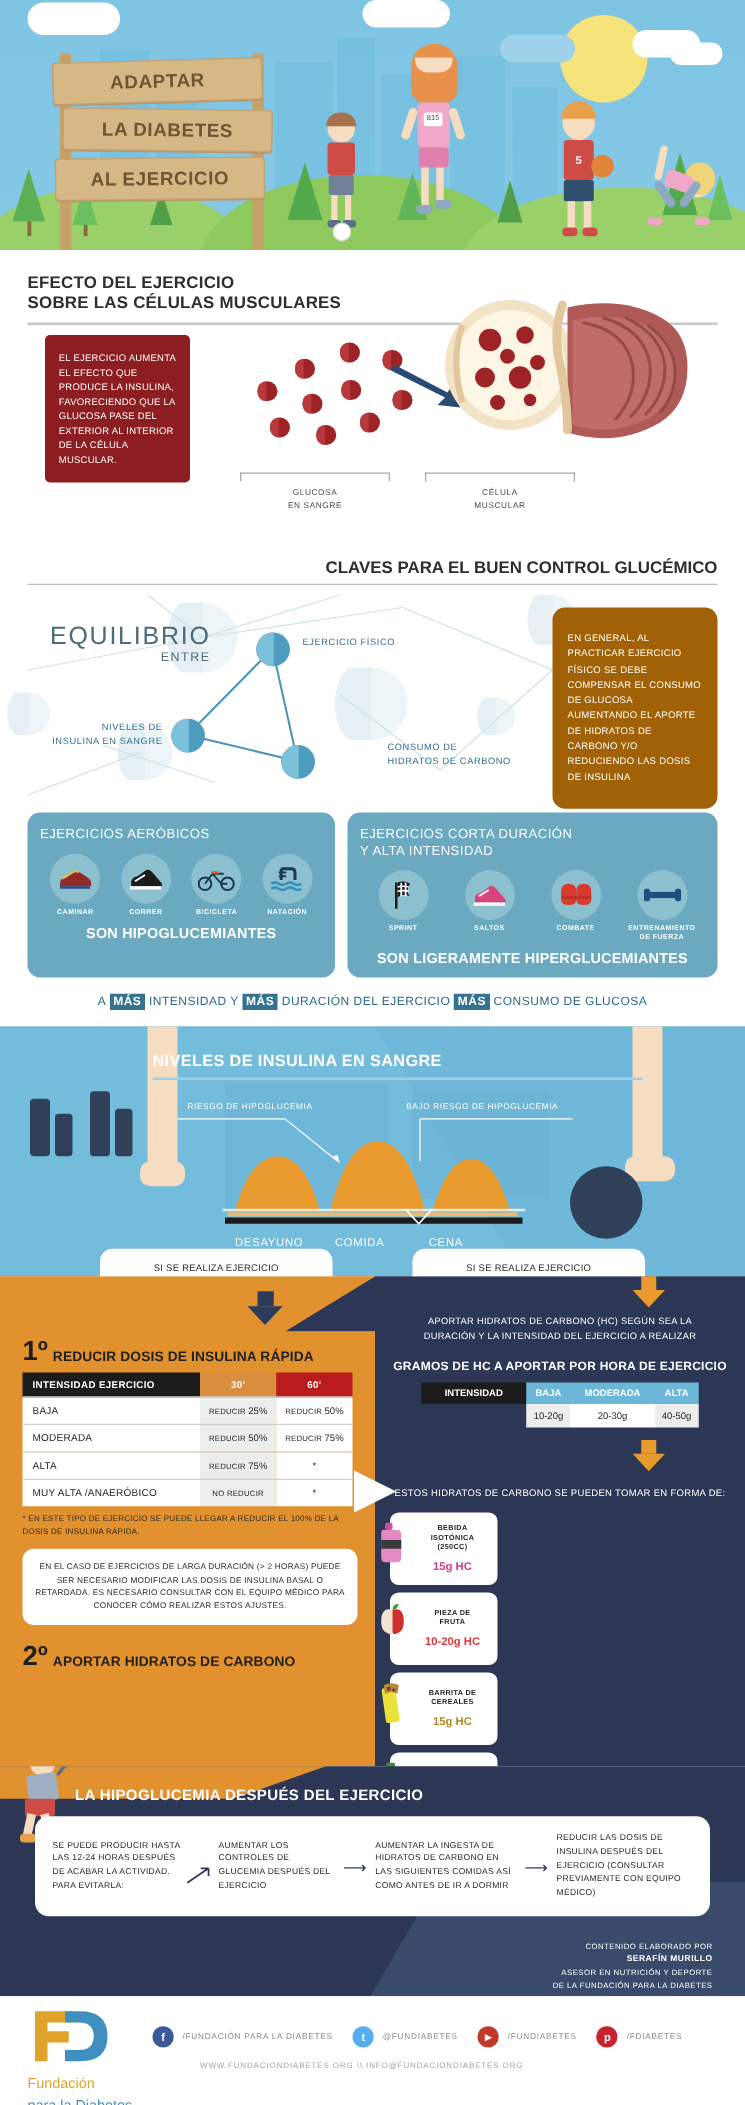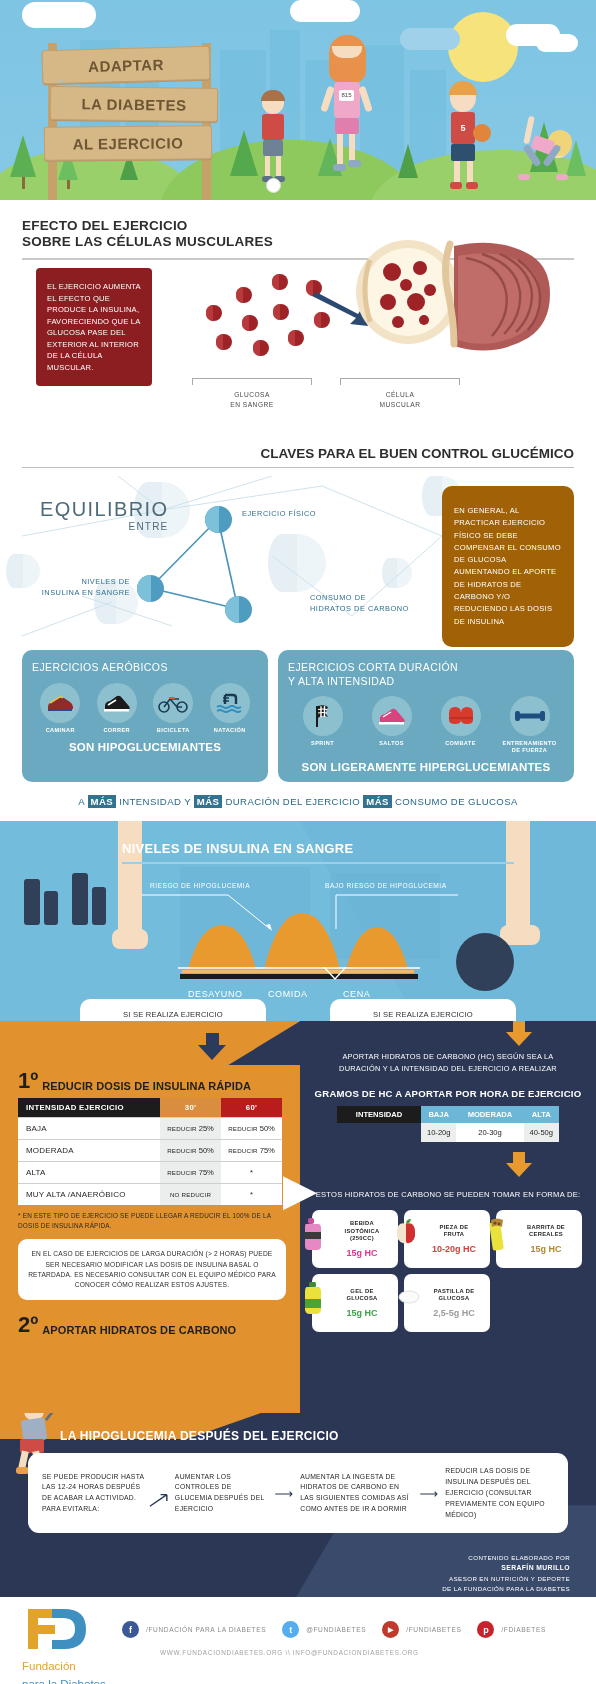--- a/index.html
+++ b/index.html
@@ -138,21 +138,21 @@
   .t2 { width:222px; border-collapse:collapse; margin:7px auto 0 auto;}
   .t2 th { padding:4px 0; font-size:7.6px; font-weight:bold; color:#fff; text-align:center;}
   .t2 .h0 { background:#1c1c1c; width:84px;}
   .t2 .h1 { background:#6cb7d8; }
   .t2 .h2 { background:#6cb7d8; }
   .t2 .h3 { background:#6cb7d8; }
   .t2 td { background:#eceded; text-align:center; padding:5px 0; font-size:7.6px; color:#1f1f1f;}
   .t2 td.blank { background:transparent; }
   .t2 td.w { background:#ffffff; }
 
-  .food-grid { display:flex; flex-wrap:wrap; gap:6px 6px; width:272px; margin:9px auto 0 auto;}
+  .food-grid { display:flex; flex-wrap:wrap; gap:6px 6px; width:272px; margin:9px auto 0 auto;flex-direction:column;}
   .food { position:relative; width:86px; height:58px; background:#fff; border-radius:7px;
           display:flex; flex-direction:column; align-items:center; justify-content:center;
           padding-left:14px; }
   .food .nm { font-size:5.8px; font-weight:bold; color:#1f1f1f; text-align:center;
               line-height:1.35; letter-spacing:.3px;}
   .food .hc { font-size:9px; font-weight:bold; margin-top:5px; }
   .food .ico { position:absolute; left:-9px; top:8px; }
 
   
   .sec-hypo { position:relative; height:184px; background:#2b3754; overflow:hidden;}

